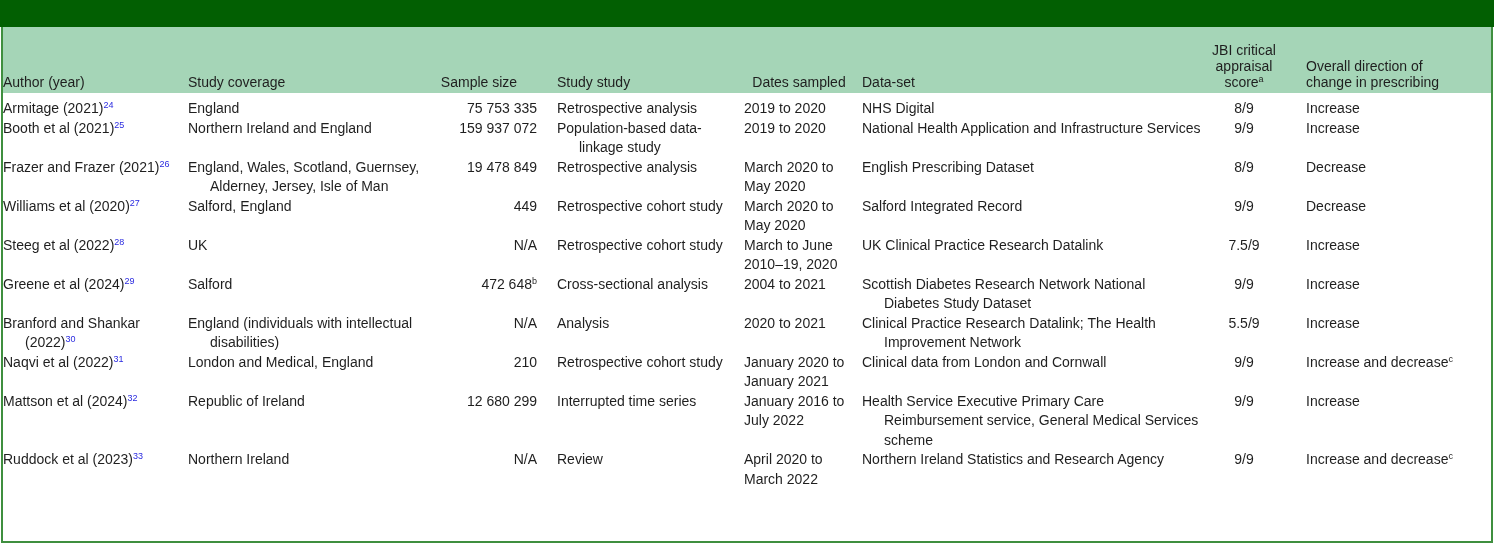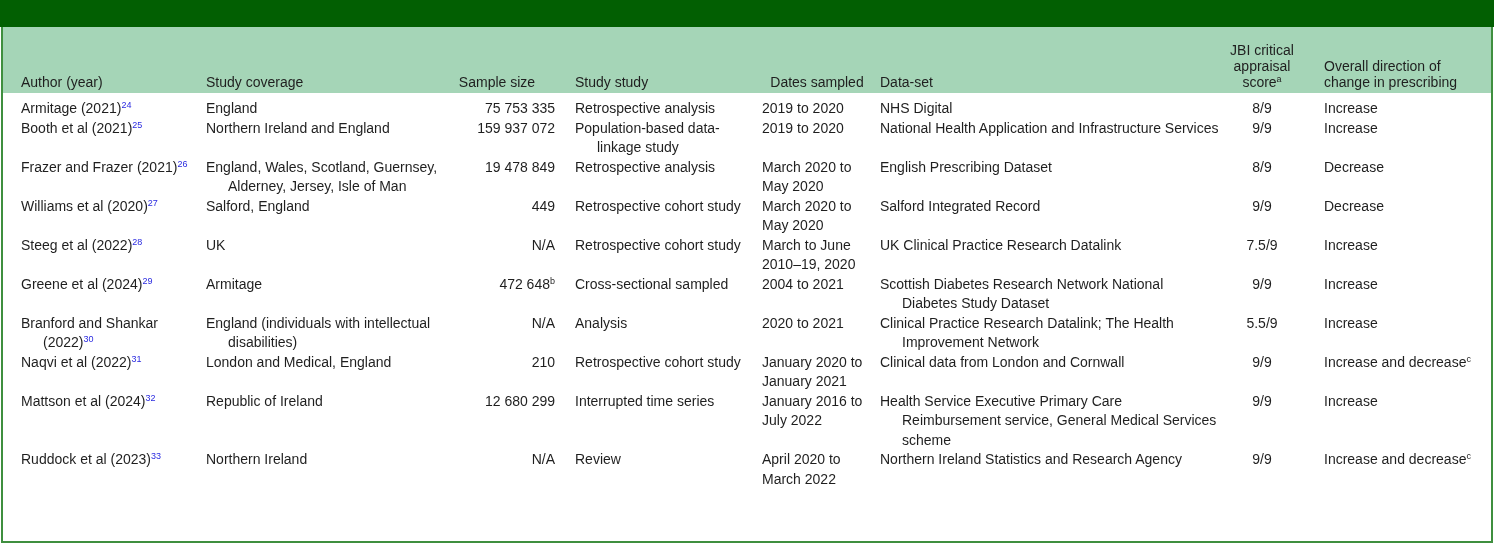--- a/index.html
+++ b/index.html
@@ -29,21 +29,21 @@
   }
   thead tr { background: #a5d5b7; height: 66px; }
   th {
     font-weight: normal; text-align: left; vertical-align: bottom;
     padding: 0 0 3px 0; line-height: 16px; font-size: 14px; color: #1f1f1f; margin-top: 28px;
   }
   td {
     vertical-align: top; padding: 0; line-height: 19.5px; font-size: 14px; color: #1f1f1f;
   }
   tbody tr:first-child td { padding-top: 6px; }
-  .c-author { width: 185px; padding-left: 18px; }
+  .c-author { width: 185px; }
   .c-coverage { width: 233px; }
   .c-sample { width: 116px; text-align: right; padding-right: 0; }
   .c-type { width: 187px; padding-left: 20px; }
   .c-dates { width: 110px; text-align: left; }
   .c-dataset { width: 342px; padding-left: 8px; }
   .c-score { width: 80px; text-align: center; }
   .c-direction { padding-left: 22px; }
   th.c-sample { text-align: center; }
   th.c-dates { text-align: center; }
   th.c-score { text-align: center; }
@@ -182,25 +182,25 @@
     <td class="c-direction">
               <span class="hang"><span>Increase</span><sup class="note"></sup></span>
             </td>
   </tr>
 
   <tr>
     <td class="c-author">
               <span class="hang"><span>Greene et al (2024)</span><sup class="ref">29</sup></span>
             </td>
     <td class="c-coverage">
-              <span class="hang">Armitage</span>
+              <span class="hang">Salford</span>
             </td>
     <td class="c-sample"><span>472 648</span><sup class="note">b</sup></td>
     <td class="c-type">
-              <span class="hang">Cross-sectional sampled</span>
+              <span class="hang">Cross-sectional analysis</span>
             </td>
     <td class="c-dates">2004 to 2021</td>
     <td class="c-dataset">
               <span class="hang">Scottish Diabetes Research Network National Diabetes Study Dataset</span>
             </td>
     <td class="c-score">9/9</td>
     <td class="c-direction">
               <span class="hang"><span>Increase</span><sup class="note"></sup></span>
             </td>
   </tr>

